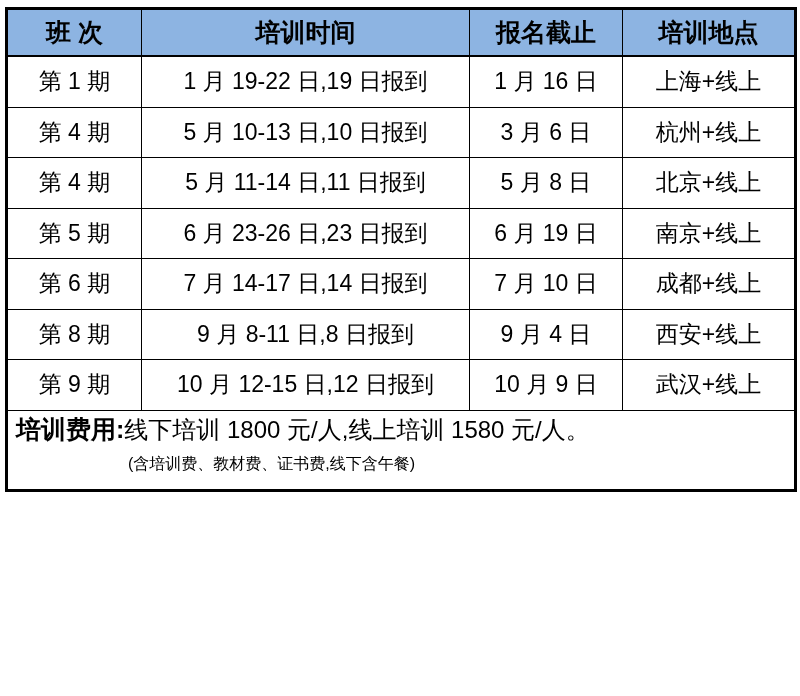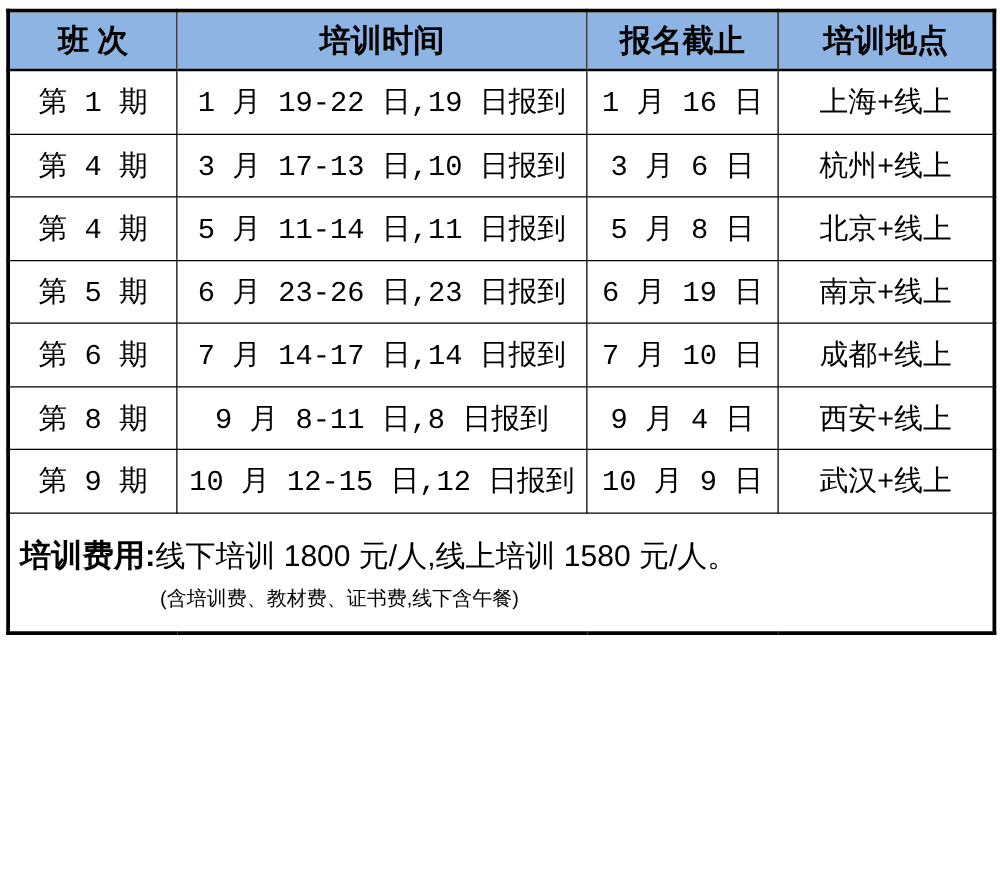--- a/index.html
+++ b/index.html
@@ -26,37 +26,37 @@
     border:1.5px solid var(--border);
     text-align:center;
     vertical-align:middle;
     padding:0;
     color:var(--text);
     overflow:hidden;
     white-space:nowrap;
   }
   .schedule thead th{
     background:var(--header-bg);
-    font-family:Liberation Serif, serif;
+    font-family:Liberation Sans, sans-serif;
     font-weight:bold;
     font-size:25px;
     height:45px;
     border-bottom:2px solid var(--border);
   }
   .schedule tbody td{
     
-    font-family:Liberation Mono, monospace;
+    font-family:Liberation Sans, sans-serif;
     font-size:23px;
     height:49.5px;
   }
   .schedule tfoot td{
     text-align:left;
     height:72px;
     vertical-align:middle;
-    padding:16px 6px 6px 8px;
+    padding:0 6px 6px 8px;
     white-space:normal;
   }
   .fee-line1{
     font-family:"Liberation Sans", serif;
     font-size:24px;
     line-height:34px;
   }
   .fee-label{
     font-family:"Liberation Sans", sans-serif;
     font-weight:bold;
@@ -90,21 +90,21 @@
     </thead>
     <tbody id="rows">
         <tr>
           <td>第 1 期</td>
           <td>1 月 19-22 日,19 日报到</td>
           <td>1 月 16 日</td>
           <td>上海+线上</td>
         </tr>
         <tr>
           <td>第 4 期</td>
-          <td>3 月 17-13 日,10 日报到</td>
+          <td>5 月 10-13 日,10 日报到</td>
           <td>3 月 6 日</td>
           <td>杭州+线上</td>
         </tr>
         <tr>
           <td>第 4 期</td>
           <td>5 月 11-14 日,11 日报到</td>
           <td>5 月 8 日</td>
           <td>北京+线上</td>
         </tr>
         <tr>

